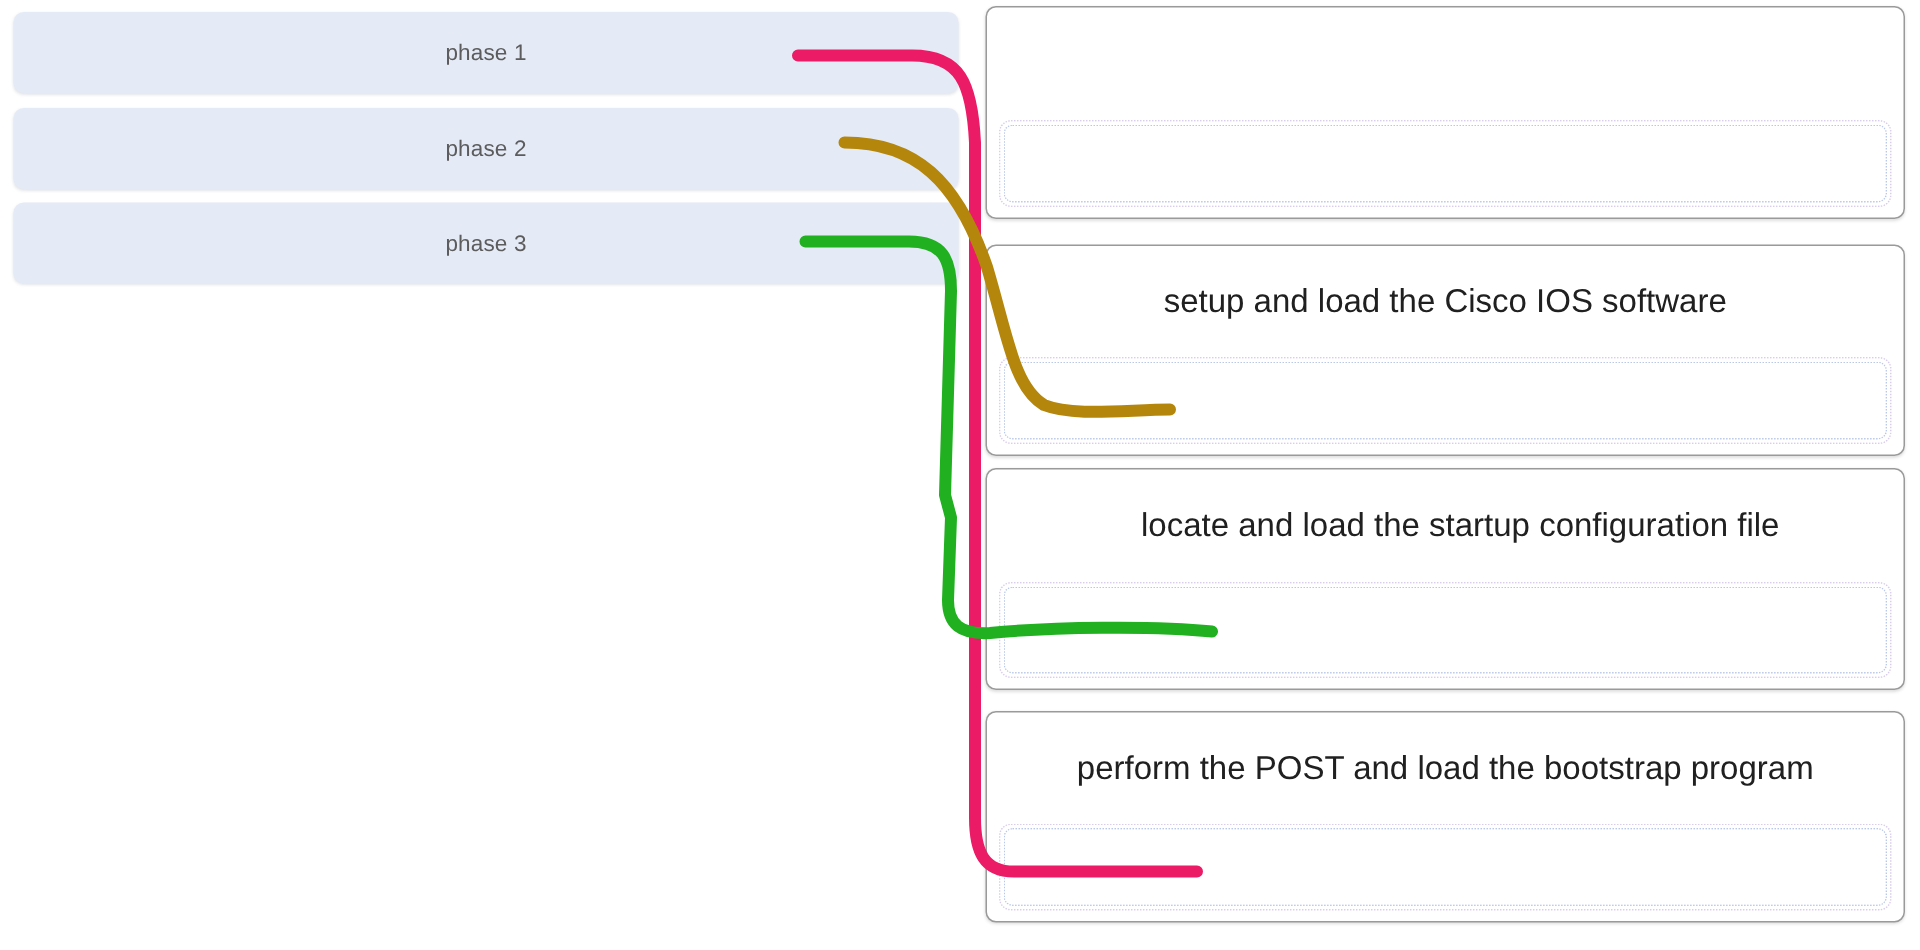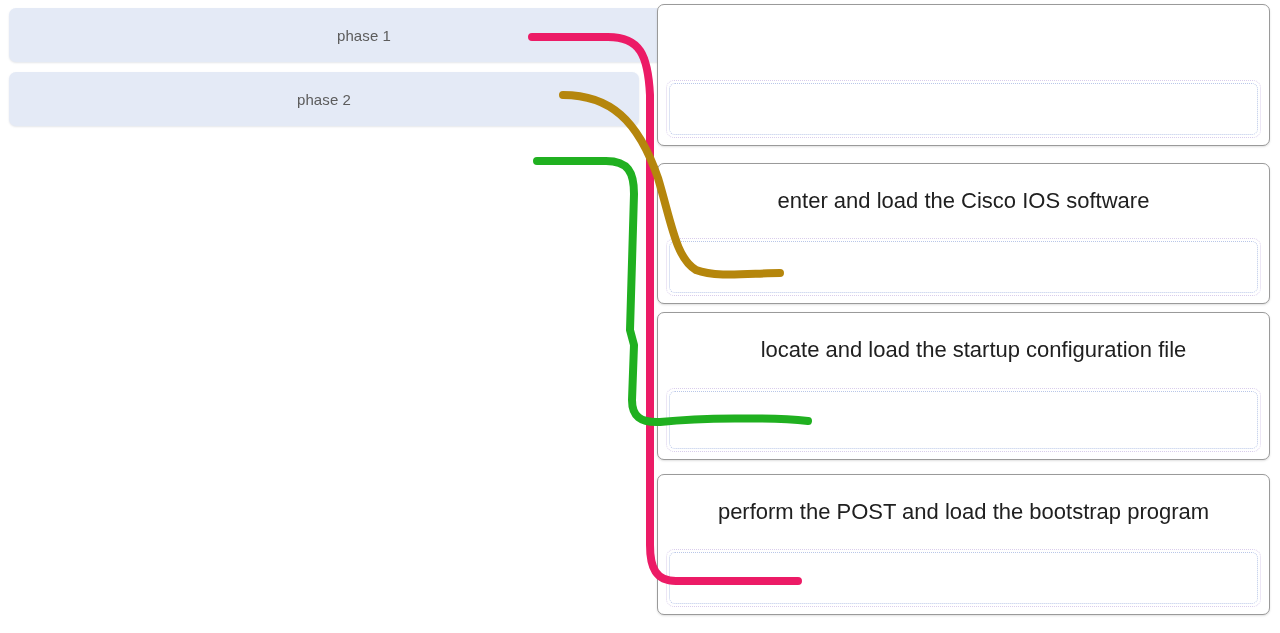--- a/index.html
+++ b/index.html
@@ -36,21 +36,21 @@
     width: 630px;
     height: 54px;
     background: #e4eaf6;
     border-radius: 7px;
     box-shadow: 0 1px 2px rgba(120,130,150,0.20);
     display: flex;
     align-items: center;
     justify-content: center;
     cursor: move;
   }
-  .phase-tile:nth-child(1) { top: 8px; padding-left: 40px; }
+  .phase-tile:nth-child(1) { top: 8px; }
   .phase-tile:nth-child(2) { top: 72px; }
   .phase-tile:nth-child(3) { top: 135px; }
   .phase-label {
     font-size: 15px;
     color: #5c5c5c;
     letter-spacing: .1px;
     line-height: 1;
   }
 
   
@@ -121,32 +121,35 @@
 
 <div id="stage">
 
   <div class="phase-list">
     <div class="phase-tile">
       <span class="phase-label">phase 1</span>
     </div>
     <div class="phase-tile">
       <span class="phase-label">phase 2</span>
     </div>
+    <div class="phase-tile">
+      <span class="phase-label">phase 3</span>
+    </div>
   </div>
 
   <div class="card-list">
 
     <div class="target-card card-1">
       <div class="drop-zone">
         <div class="drop-zone-inner"></div>
       </div>
     </div>
 
     <div class="target-card card-2">
-      <div class="card-title">enter and load the Cisco IOS software</div>
+      <div class="card-title">setup and load the Cisco IOS software</div>
       <div class="drop-zone">
         <div class="drop-zone-inner"></div>
       </div>
     </div>
 
     <div class="target-card card-3">
       <div class="card-title">locate and load the startup configuration file</div>
       <div class="drop-zone">
         <div class="drop-zone-inner"></div>
       </div>

